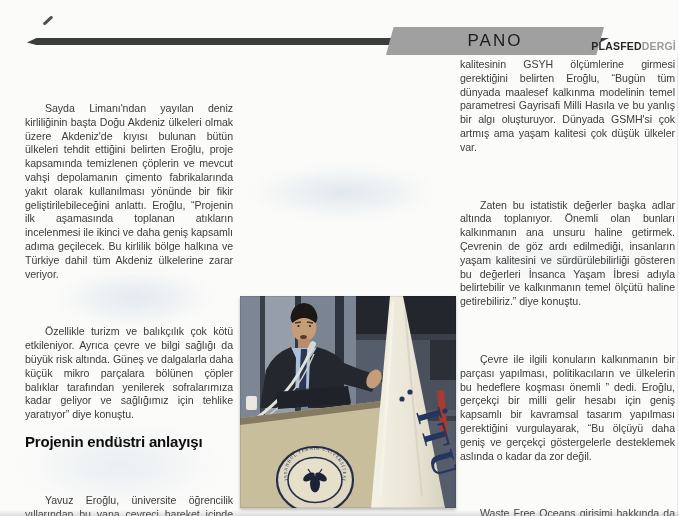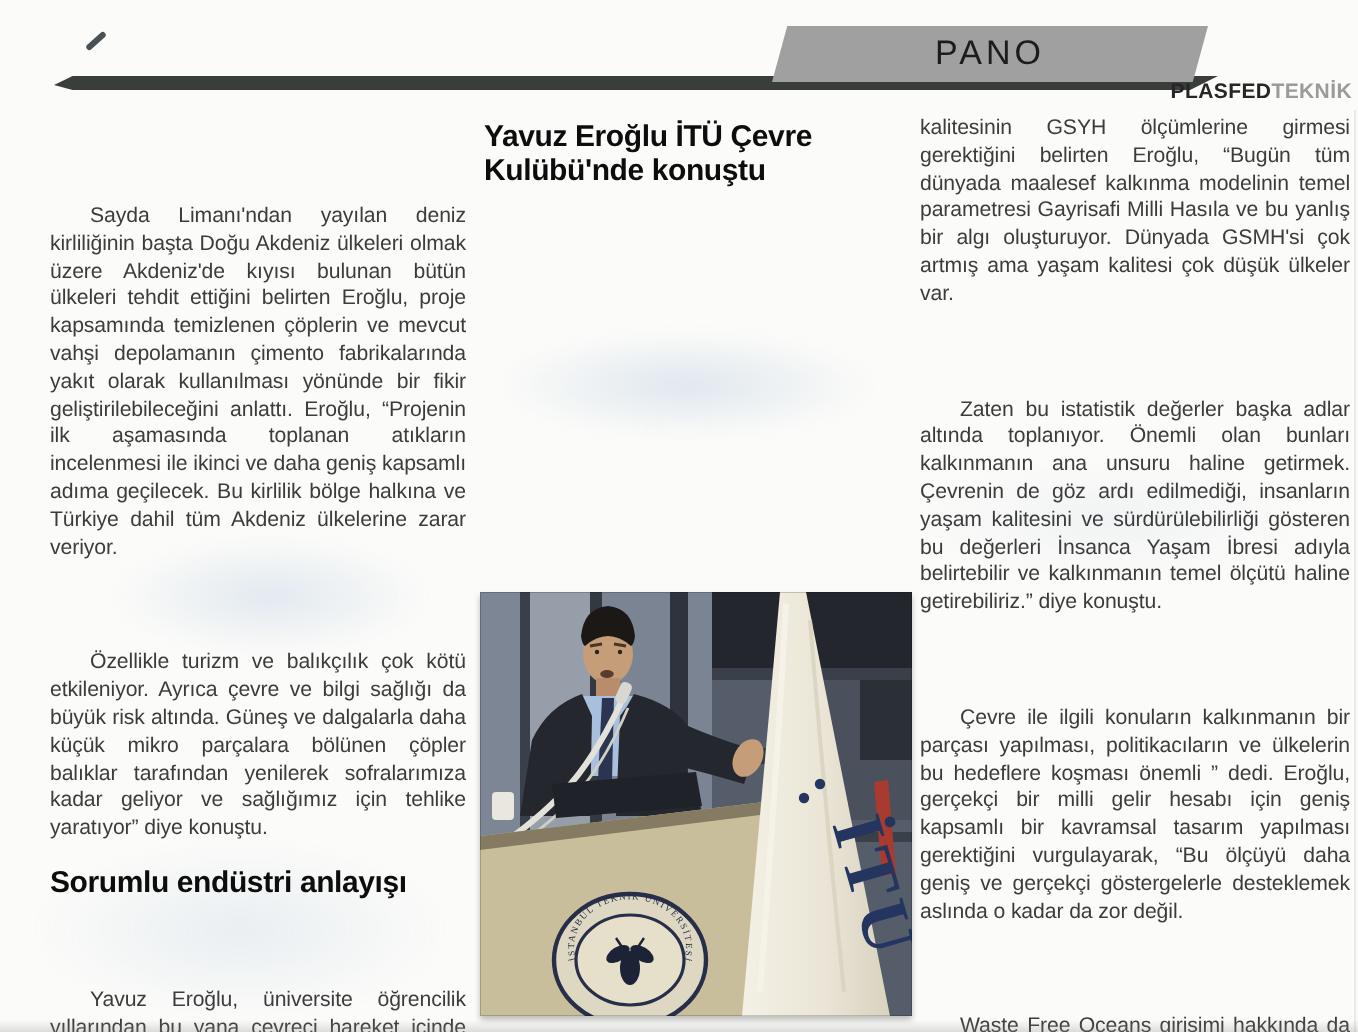--- a/index.html
+++ b/index.html
@@ -6,21 +6,21 @@
   .page{
     position:relative;width:679px;height:516px;overflow:hidden;
     background:#fbfbf9;
     font-family:"Liberation Sans",sans-serif;
   }
   
   .slash{position:absolute;left:42px;top:19px;width:12px;height:3px;background:#4b5053;
          transform:rotate(-42deg);border-radius:2px;}
   .rule{position:absolute;left:27px;top:38px;width:582px;height:7px;background:#3a3e3b;
         clip-path:polygon(0 65%,1.6% 0,100% 0,97.6% 100%,1.6% 100%);}
-  .pano{position:absolute;left:386px;top:13px;width:218px;height:28px;background:#a0a0a0;
+  .pano{position:absolute;left:386px;top:27px;width:218px;height:28px;background:#a0a0a0;
         clip-path:polygon(3.5% 0,100% 0,96.5% 100%,0 100%);
         display:flex;align-items:center;justify-content:center;text-align:center;}
   .pano span{font-size:17px;letter-spacing:2px;color:#1c1c1c;}
   .brand{position:absolute;right:3px;top:40px;font-size:10.5px;font-weight:bold;letter-spacing:.2px;}
   .brand .b1{color:#262626;}
   .brand .b2{color:#9b9b9b;}
   .edge-line{position:absolute;right:1px;top:55px;bottom:0;width:1px;background:rgba(0,0,0,.07);}
   .bottom-smudge{position:absolute;left:0;right:0;bottom:0;height:6px;
         background:linear-gradient(to top,rgba(140,140,138,.28),transparent);}
   
@@ -51,36 +51,35 @@
 </head>
 <body>
 
 <div class="page">
 
   <div class="slash"></div>
   <div class="rule"></div>
   <div class="pano">
     <span>PANO</span>
   </div>
-  <div class="brand"><span class="b1">PLASFED</span><span class="b2">TEKNİK</span></div>
+  <div class="brand"><span class="b1">PLASFED</span><span class="b2">DERGİ</span></div>
 
   <div class="ghost g1"></div>
   <div class="ghost g2"></div>
   <div class="ghost g3"></div>
   <div class="ghost g4"></div>
 
   <div class="col col-left">
     <p class="body-p indent">Sayda Limanı'ndan yayılan deniz kirliliğinin başta Doğu Akdeniz ülkeleri olmak üzere Akdeniz'de kıyısı bulunan bütün ülkeleri tehdit ettiğini belirten Eroğlu, proje kapsamında temizlenen çöplerin ve mevcut vahşi depolamanın çimento fabrikalarında yakıt olarak kullanılması yönünde bir fikir geliştirilebileceğini anlattı. Eroğlu, “Projenin ilk aşamasında toplanan atıkların incelenmesi ile ikinci ve daha geniş kapsamlı adıma geçilecek. Bu kirlilik bölge halkına ve Türkiye dahil tüm Akdeniz ülkelerine zarar veriyor.</p>
     <p class="body-p indent">Özellikle turizm ve balıkçılık çok kötü etkileniyor. Ayrıca çevre ve bilgi sağlığı da büyük risk altında. Güneş ve dalgalarla daha küçük mikro parçalara bölünen çöpler balıklar tarafından yenilerek sofralarımıza kadar geliyor ve sağlığımız için tehlike yaratıyor” diye konuştu.</p>
-    <h2>Sorumlu endüstri anlayışı</h2>
+    <h2>Projenin endüstri anlayışı</h2>
     <p class="body-p indent">Yavuz Eroğlu, üniversite öğrencilik yıllarından bu yana çevreci hareket içinde bulunduğunu, bugün bir plastik ambalaj firmasının sahibi olarak aynı duyguları paylaştığını belirterek, endüstrinin çevre duyarlılığını göz ardı</p>
   </div>
 
   <div class="col col-mid">
-    <h2>Yavuz Eroğlu İTÜ Çevre Kulübü'nde konuştu</h2>
   </div>
 
   <div class="col col-right">
     <p class="body-p">kalitesinin GSYH ölçümlerine girmesi gerektiğini belirten Eroğlu, “Bugün tüm dünyada maalesef kalkınma modelinin temel parametresi Gayrisafi Milli Hasıla ve bu yanlış bir algı oluşturuyor. Dünyada GSMH'si çok artmış ama yaşam kalitesi çok düşük ülkeler var.</p>
     <p class="body-p indent">Zaten bu istatistik değerler başka adlar altında toplanıyor. Önemli olan bunları kalkınmanın ana unsuru haline getirmek. Çevrenin de göz ardı edilmediği, insanların yaşam kalitesini ve sürdürülebilirliği gösteren bu değerleri İnsanca Yaşam İbresi adıyla belirtebilir ve kalkınmanın temel ölçütü haline getirebiliriz.” diye konuştu.</p>
     <p class="body-p indent">Çevre ile ilgili konuların kalkınmanın bir parçası yapılması, politikacıların ve ülkelerin bu hedeflere koşması önemli ” dedi.  Eroğlu, gerçekçi bir milli gelir hesabı için geniş kapsamlı bir kavramsal tasarım yapılması gerektiğini vurgulayarak, “Bu ölçüyü daha geniş ve gerçekçi göstergelerle desteklemek aslında o kadar da zor değil.</p>
     <p class="body-p indent">Waste Free Oceans girişimi hakkında da bilgi veren Eroğlu, 2024 yılına kadar denizleri atıklardan temizlemeyi hedeflediklerini, halen AB fonlarıyla alınan özel ağlarla, balıkçılarla birlikte deniz yüzeyinden çöpleri topladıklarını kaydetti.</p>
   </div>
 
   <div class="photo">

